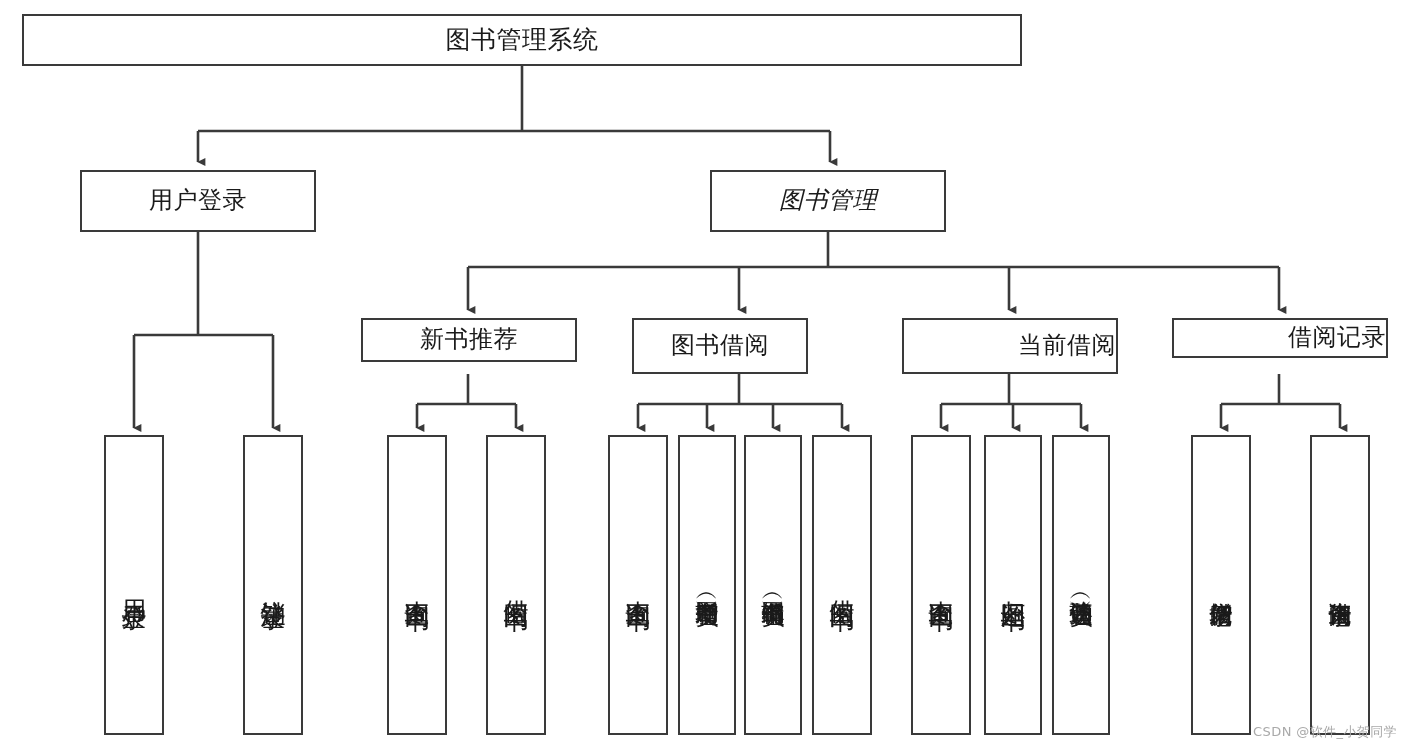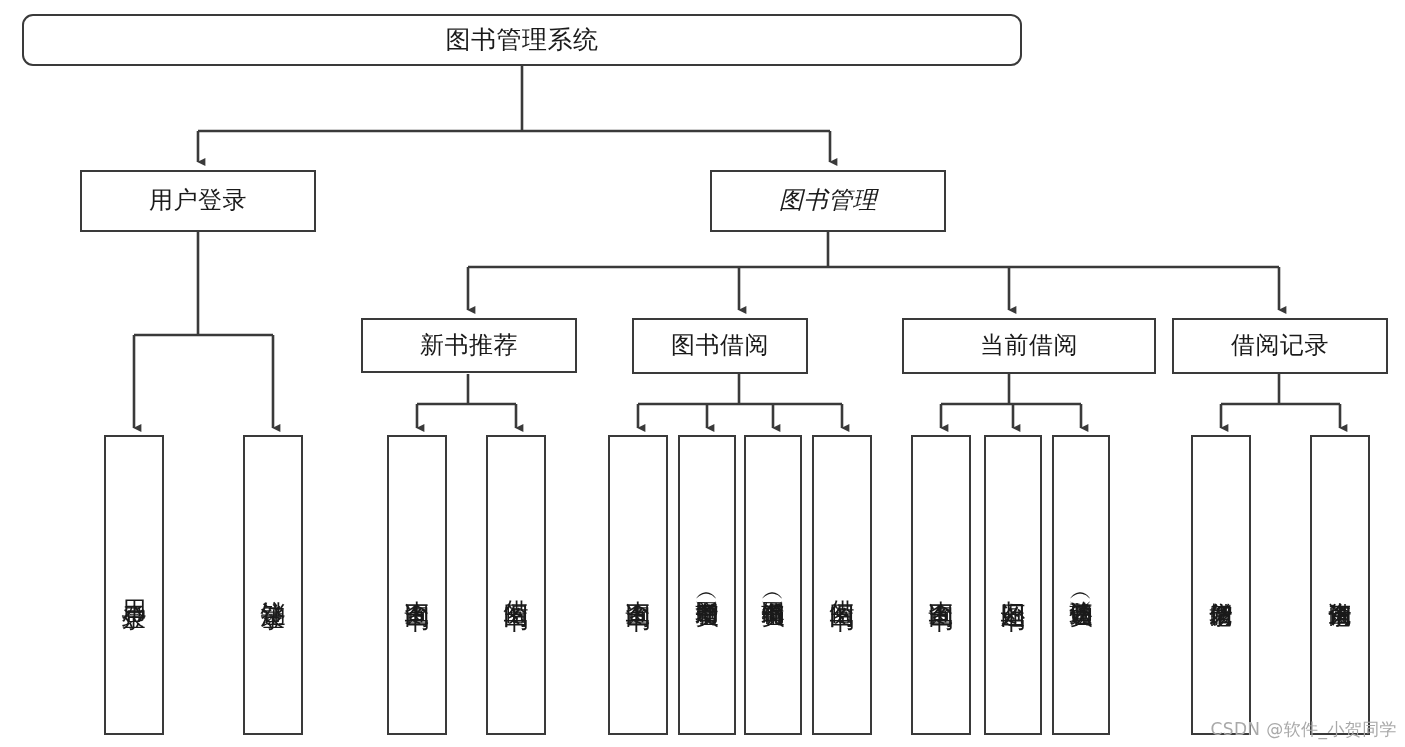--- a/index.html
+++ b/index.html
@@ -67,21 +67,21 @@
   }
   
   .node.vert.long .label {
     font-size: 23px;
     letter-spacing: 0.5px;
   }
   #watermark {
     position: absolute;
     right: 8px;
     bottom: 6px;
-    font-size: 17px;
+    font-size: 13px;
     color: #a9a9a9;
     letter-spacing: 0.4px;
     white-space: nowrap;
     z-index: 5;
     font-family: "DejaVu Sans", "Liberation Sans", sans-serif;
   }
 </style>
 </head>
 <body>
 
@@ -131,41 +131,41 @@
       <path d="M1013,404 L1013,428" marker-end="url(#arrowhead)"></path>
       <path d="M1081,404 L1081,428" marker-end="url(#arrowhead)"></path>
 
       <path d="M1279,374 L1279,404"></path>
       <path d="M1221,404 L1340,404"></path>
       <path d="M1221,404 L1221,428" marker-end="url(#arrowhead)"></path>
       <path d="M1340,404 L1340,428" marker-end="url(#arrowhead)"></path>
     </g>
   </svg>
 
-  <div class="node horiz root" style="left: 22px; top: 14px; width: 1000px; height: 52px; border-radius: 11px;">
+  <div class="node horiz root" style="left: 22px; top: 14px; width: 1000px; height: 52px;">
     <span class="label">图书管理系统</span>
   </div>
 
   <div class="node horiz" style="left: 80px; top: 170px; width: 236px; height: 62px;">
     <span class="label">用户登录</span>
   </div>
   <div class="node horiz" style="left: 710px; top: 170px; width: 236px; height: 62px; font-style: italic;">
     <span class="label">图书管理</span>
   </div>
 
-  <div class="node horiz" style="left: 361px; top: 318px; width: 216px; height: 55px;">
+  <div class="node horiz" style="left: 361px; top: 318px; width: 216px; height: 44px;">
     <span class="label">新书推荐</span>
   </div>
   <div class="node horiz" style="left: 632px; top: 318px; width: 176px; height: 56px;">
     <span class="label">图书借阅</span>
   </div>
-  <div class="node horiz" style="left: 902px; top: 318px; width: 254px; height: 56px;">
+  <div class="node horiz" style="left: 902px; top: 318px; width: 216px; height: 56px; justify-content: flex-end;">
     <span class="label">当前借阅</span>
   </div>
-  <div class="node horiz" style="left: 1172px; top: 318px; width: 216px; height: 56px;">
+  <div class="node horiz" style="left: 1172px; top: 318px; width: 216px; height: 40px; justify-content: flex-end;">
     <span class="label">借阅记录</span>
   </div>
 
   <div class="node vert" style="left: 104px; top: 435px; width: 60px; height: 300px;">
     <span class="label">用户登录</span>
   </div>
   <div class="node vert" style="left: 243px; top: 435px; width: 60px; height: 300px;">
     <span class="label">注销登录</span>
   </div>
   <div class="node vert" style="left: 387px; top: 435px; width: 60px; height: 300px;">

